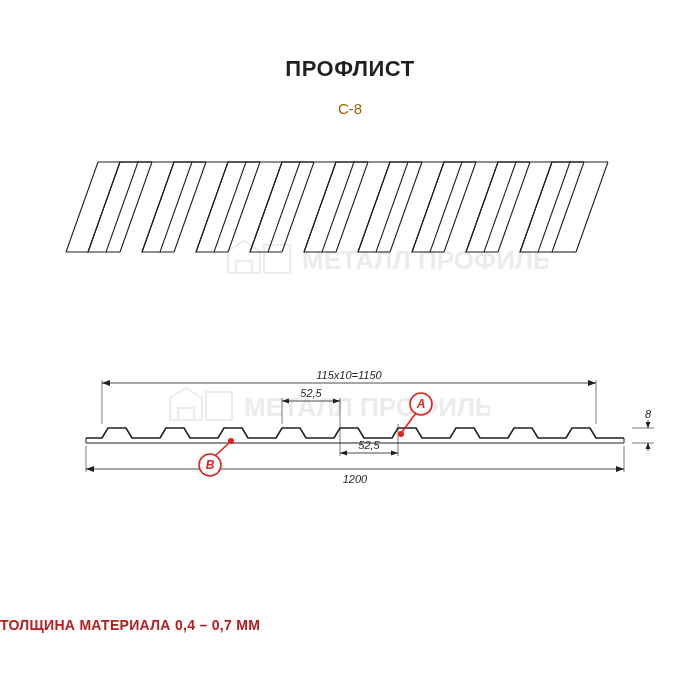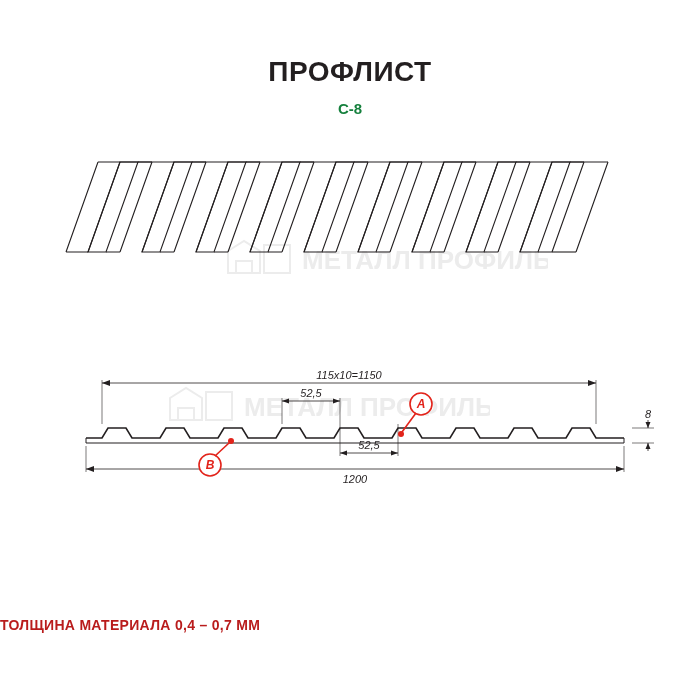--- a/index.html
+++ b/index.html
@@ -19,34 +19,34 @@
     position: relative;
     width: 700px;
     height: 700px;
   }
   .title {
     position: absolute;
     top: 56px;
     left: 0;
     width: 700px;
     text-align: center;
-    font-size: 28px;
+    font-size: 22px;
     font-weight: bold;
     letter-spacing: 0.5px;
     color: #231f20;
   }
   .subtitle {
     position: absolute;
     top: 100px;
     left: 0;
     width: 700px;
     text-align: center;
     font-size: 15px;
-    font-weight: bold;
-    color: #15803d;
+    font-weight: normal;
+    color: #a16207;
   }
   .iso-view {
     position: absolute;
     top: 140px;
     left: 60px;
     width: 580px;
     height: 180px;
   }
   .section-view {
     position: absolute;

